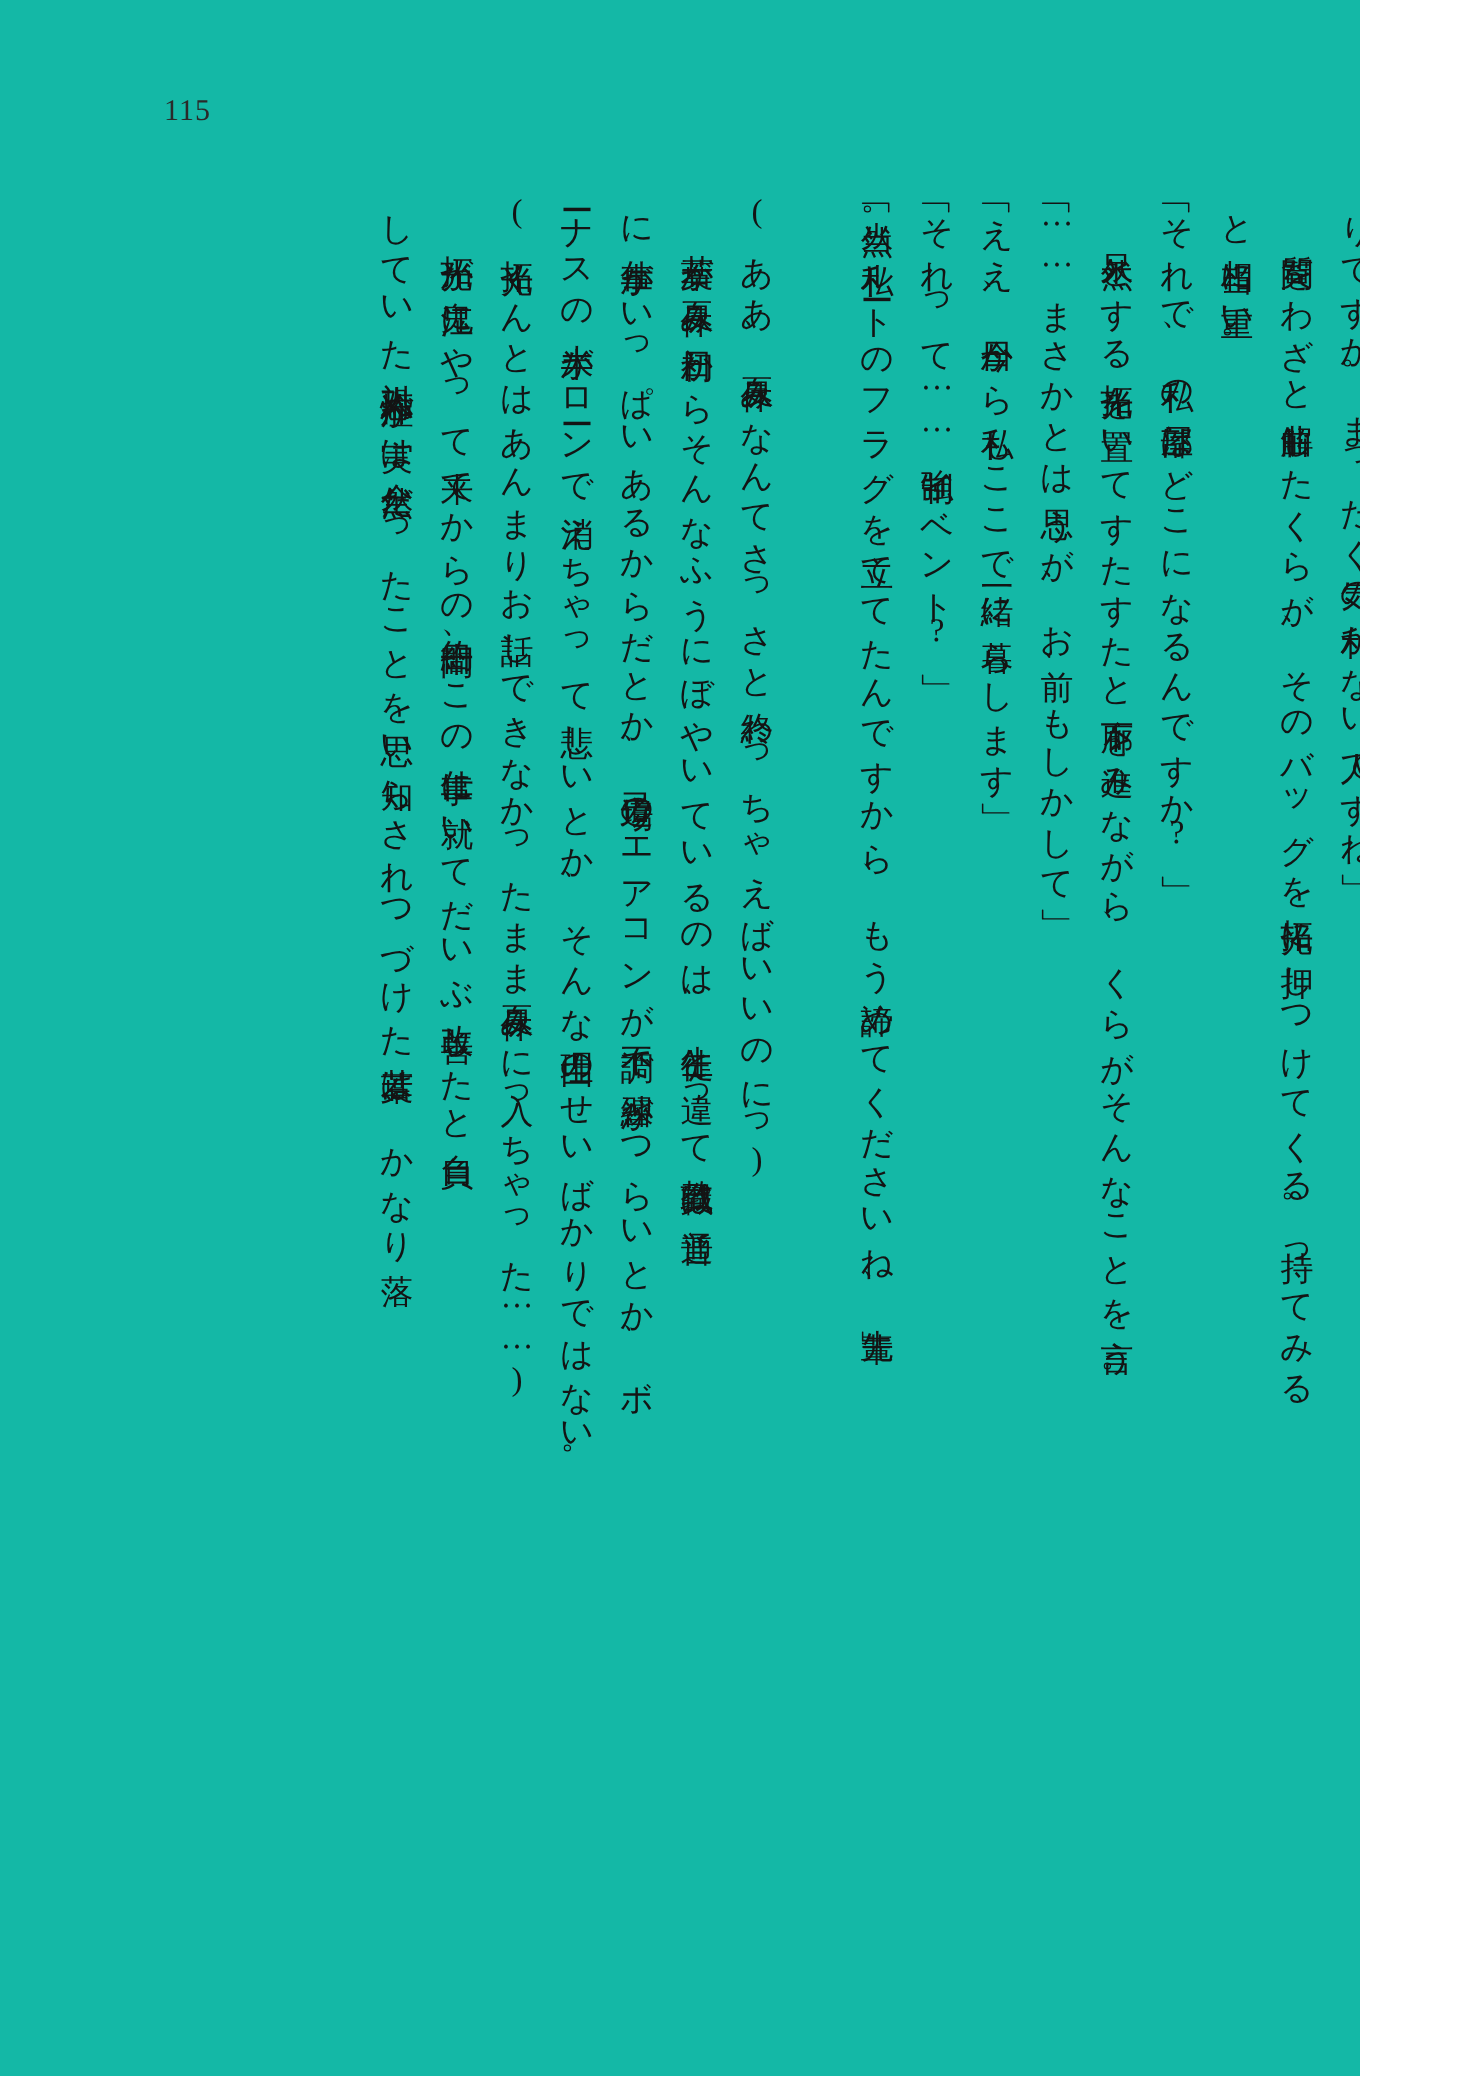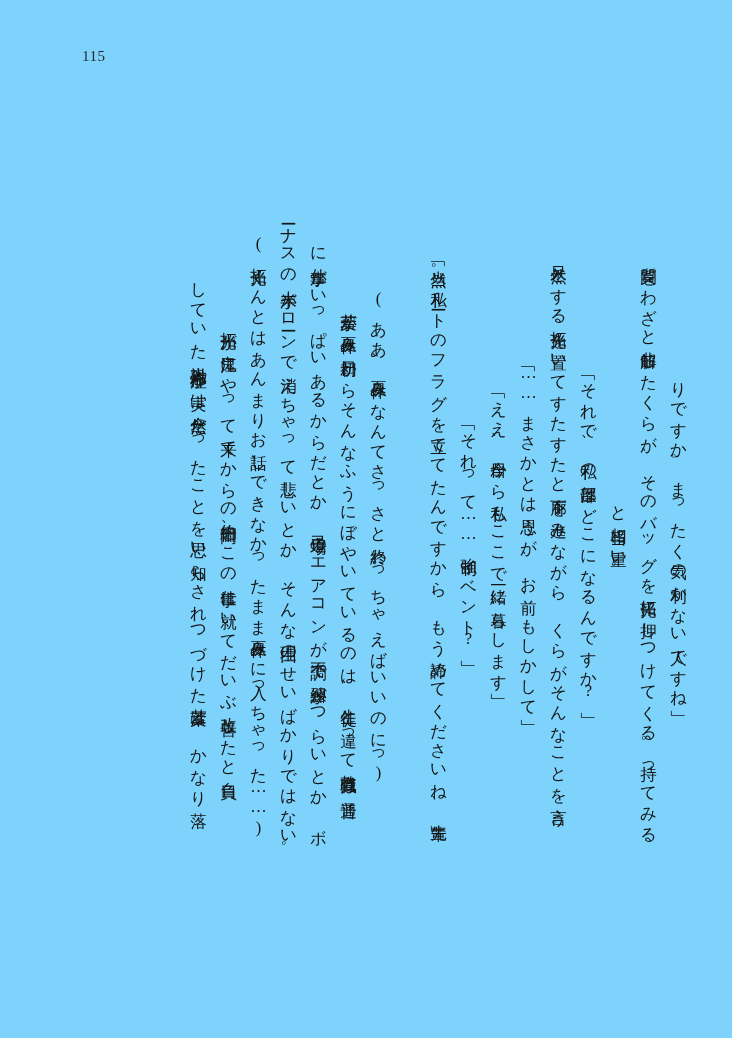--- a/index.html
+++ b/index.html
@@ -6,25 +6,24 @@
     margin: 0;
     padding: 0;
     background: #ffffff;
   }
   body {
     font-family: "Liberation Serif", "DejaVu Serif", serif;
     color: #1a1a1a;
   }
   .page {
     position: relative;
-    width: 732px;
+    width: 680px;
     height: 1038px;
-    background: #7dd3fc;
+    background: #14b8a6;
     overflow: hidden;
-    text-align: center;
   }
   .page-number {
     position: absolute;
     top: 48px;
     left: 82px;
     font-size: 15px;
     letter-spacing: 0.5px;
     color: #2a2a2a;
     font-family: "Liberation Serif", "DejaVu Serif", serif;
   }

